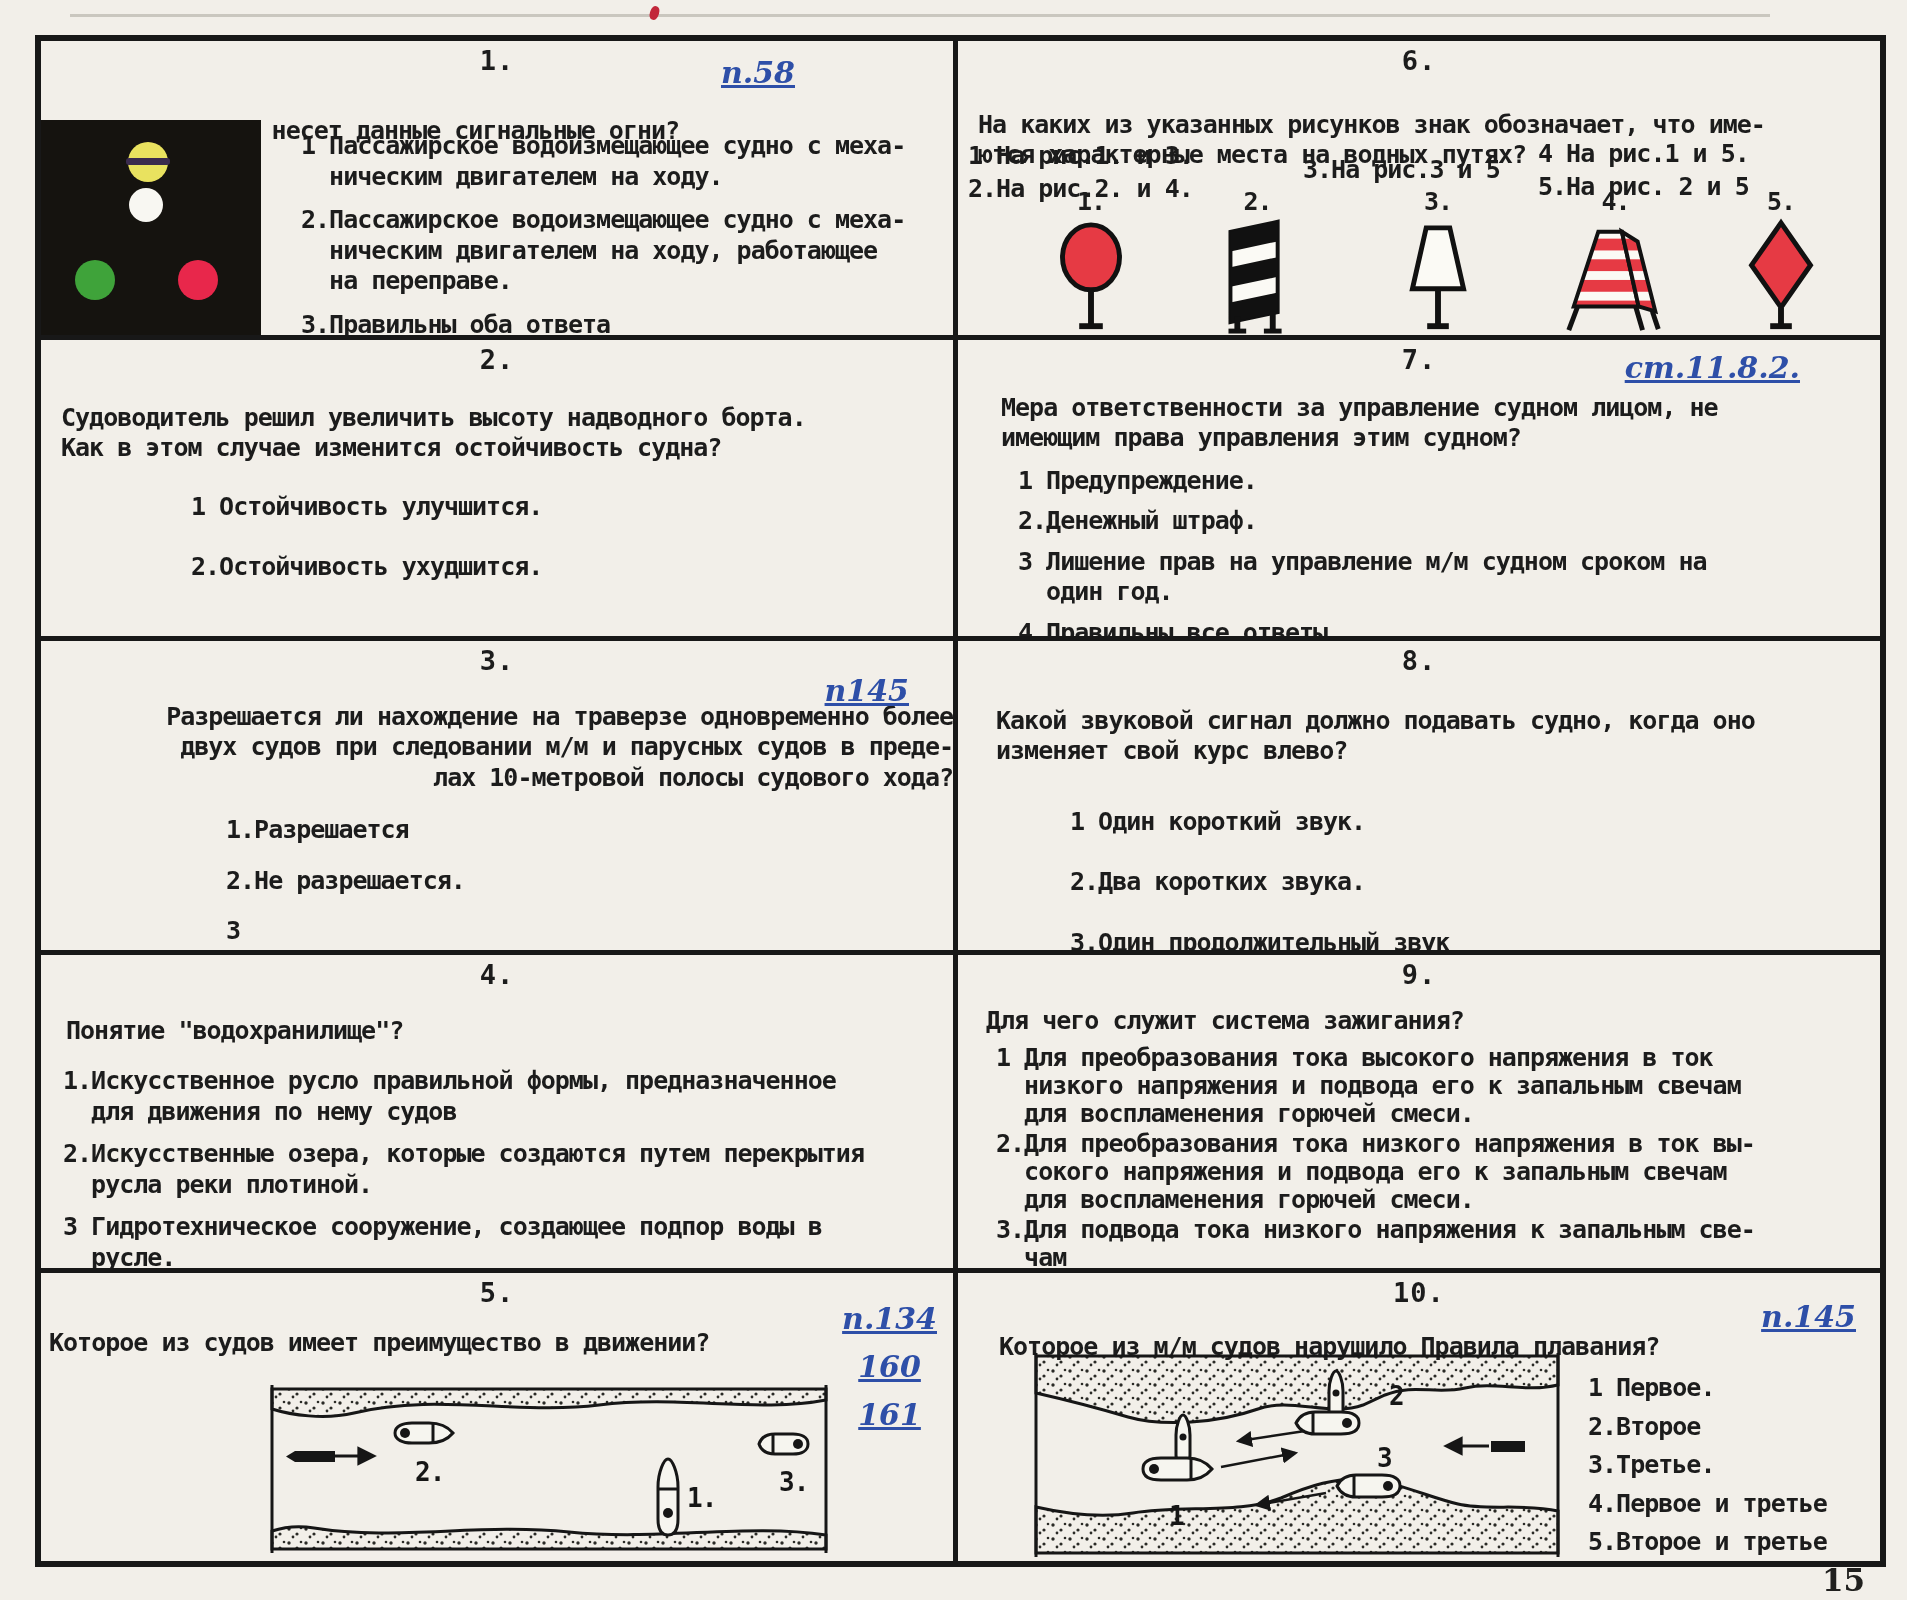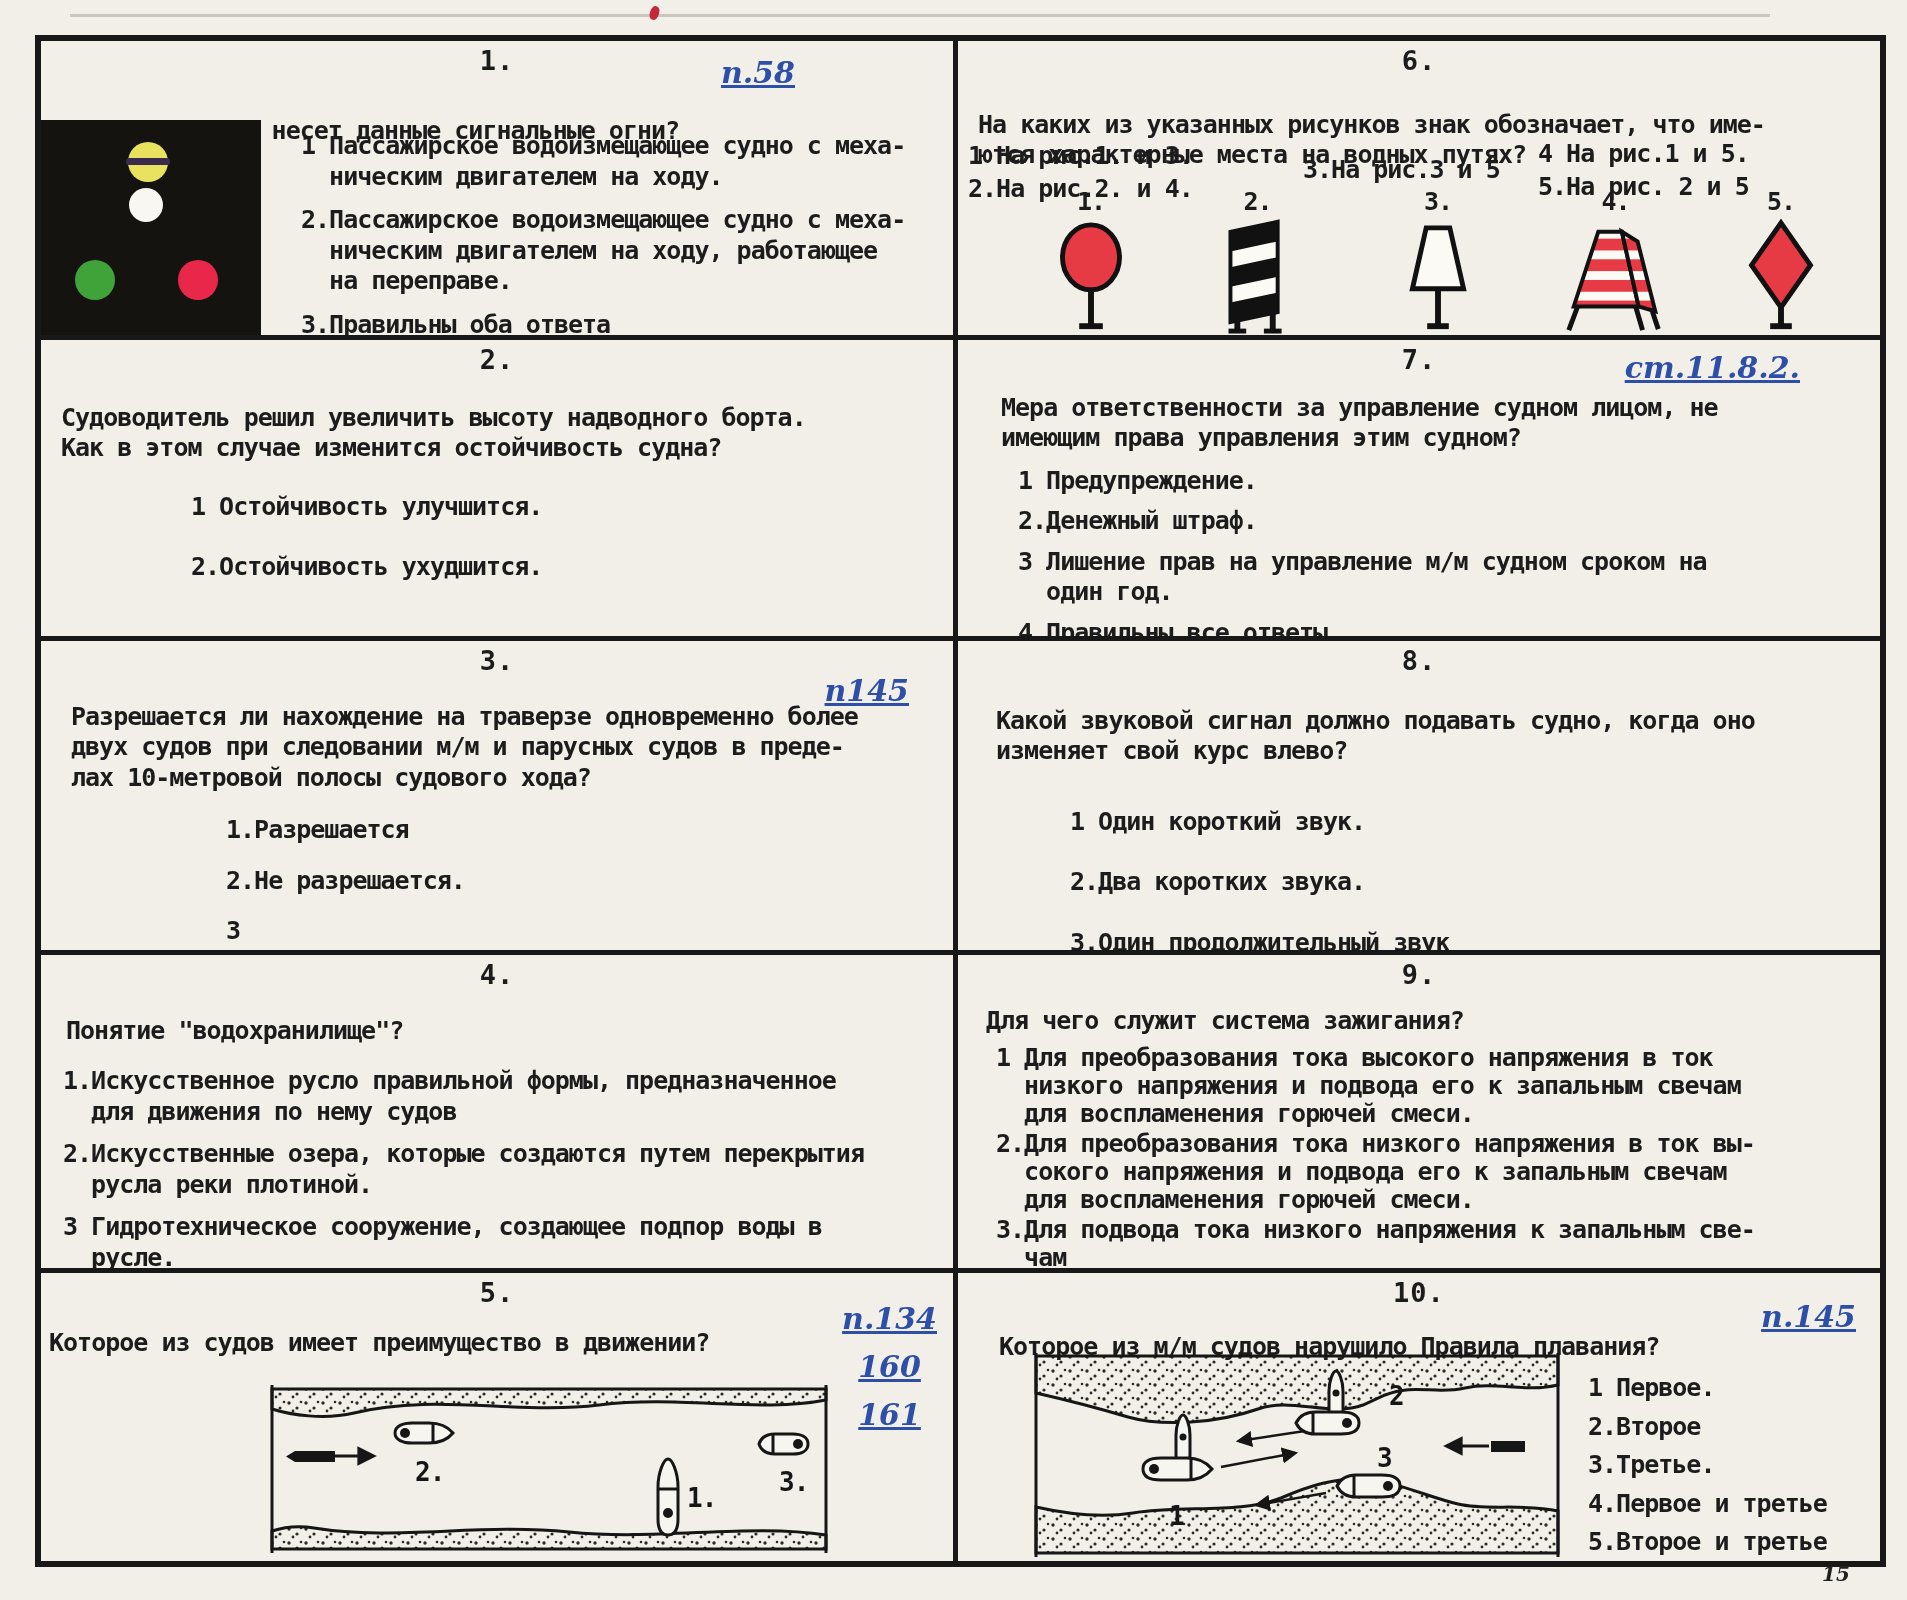--- a/index.html
+++ b/index.html
@@ -33,21 +33,21 @@
   
   .q1-title{margin:38px 0 0 62px;}
   .q1-note{position:absolute;right:158px;top:8px;}
   .lights-box{position:absolute;left:0;top:79px;width:220px;height:220px;background:#15130f;}
   .light{position:absolute;border-radius:50%;}
   .light-stripe{position:absolute;left:-2px;top:16px;width:44px;height:7px;background:#3a2b4e;border-radius:3px;}
   .q1-answers{position:absolute;left:260px;top:90px;gap:13px;}
   
   .q2-title{margin:26px 0 0 20px;}
   .q2-answers{margin:28px 0 0 150px;gap:30px;}
-  .q3-title{margin:24px 0 0 30px;}
+  .q3-title{margin:24px 0 0 30px;text-align:right;}
   .q3-answers{margin:22px 0 0 185px;gap:20px;}
   .q3-note{position:absolute;right:44px;top:26px;}
   .q4-title{margin:24px 0 0 25px;}
   .q4-answers{margin:20px 0 0 22px;gap:12px;}
   .q7-title{margin:16px 0 0 43px;}
   .q7-answers{margin:12px 0 0 60px;gap:10px;}
   .q7-note{position:absolute;right:80px;top:4px;}
   .q8-title{margin:28px 0 0 38px;}
   .q8-answers{margin:40px 0 0 112px;gap:30px;}
   .q9-title{margin:14px 0 0 28px;}
@@ -64,21 +64,21 @@
   .q6-col2{left:345px;top:114px;}
   .q6-col3{left:580px;top:98px;}
   .sign-fig{position:absolute;top:146px;display:flex;flex-direction:column;align-items:center;gap:2px;}
   .sign-label{font-weight:700;font-size:25px;letter-spacing:-1px;}
   
   .q10-title{margin:22px 0 0 41px;}
   .q10-note{position:absolute;right:24px;top:20px;}
   .q10-river{position:absolute;left:75px;top:80px;}
   .q10-answers{position:absolute;left:630px;top:100px;gap:8px;}
   
-  .page-num{position:absolute;left:1822px;top:1562px;font-family:"DejaVu Serif",serif;font-style:italic;font-weight:700;font-size:20px;color:#20201e;}
+  .page-num{position:absolute;left:1822px;top:1562px;font-family:"DejaVu Serif",serif;font-weight:700;font-size:31px;color:#20201e;}
   .svg-num{font-family:"DejaVu Sans Mono",monospace;font-weight:700;font-size:26px;fill:#161616;letter-spacing:-1px;}
 </style>
 </head>
 <body>
 
 <div class="page">
   <div class="scan-edge"></div>
   <div class="red-speck"></div>
 
   <div class="grid">

